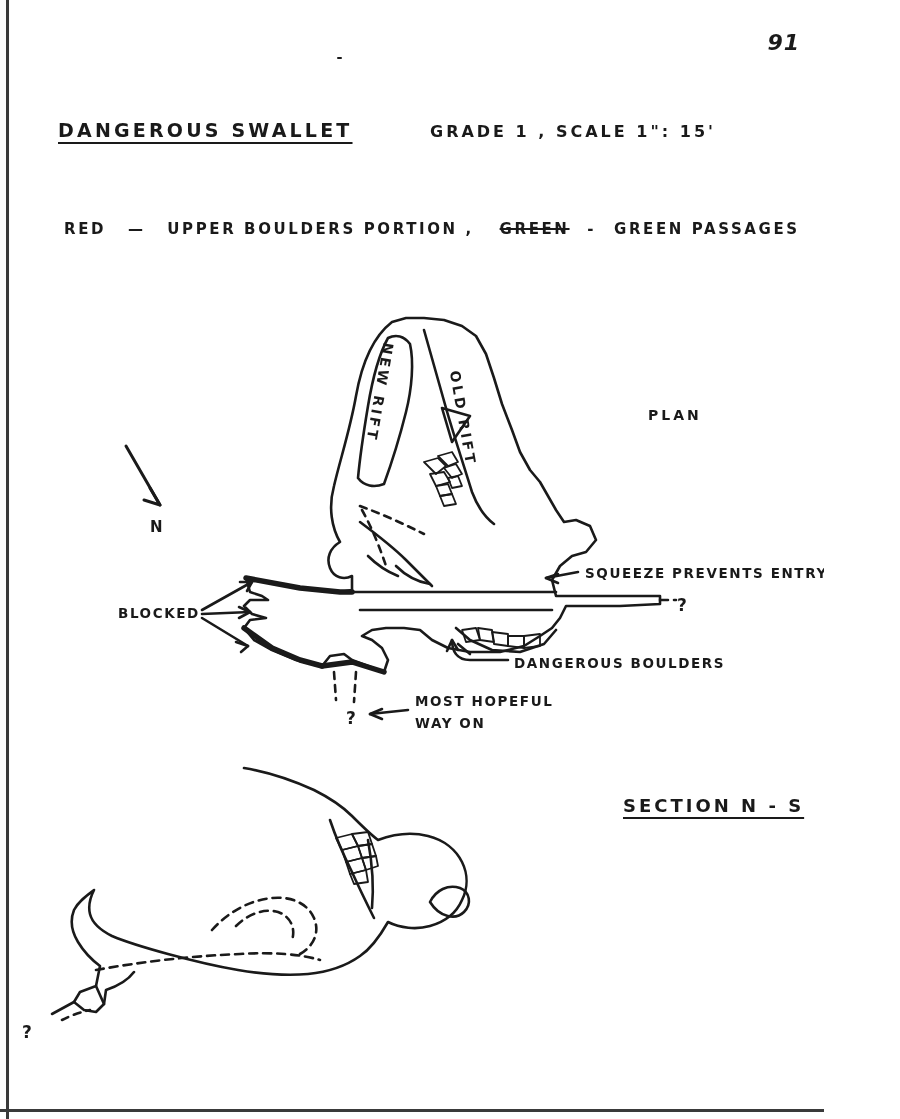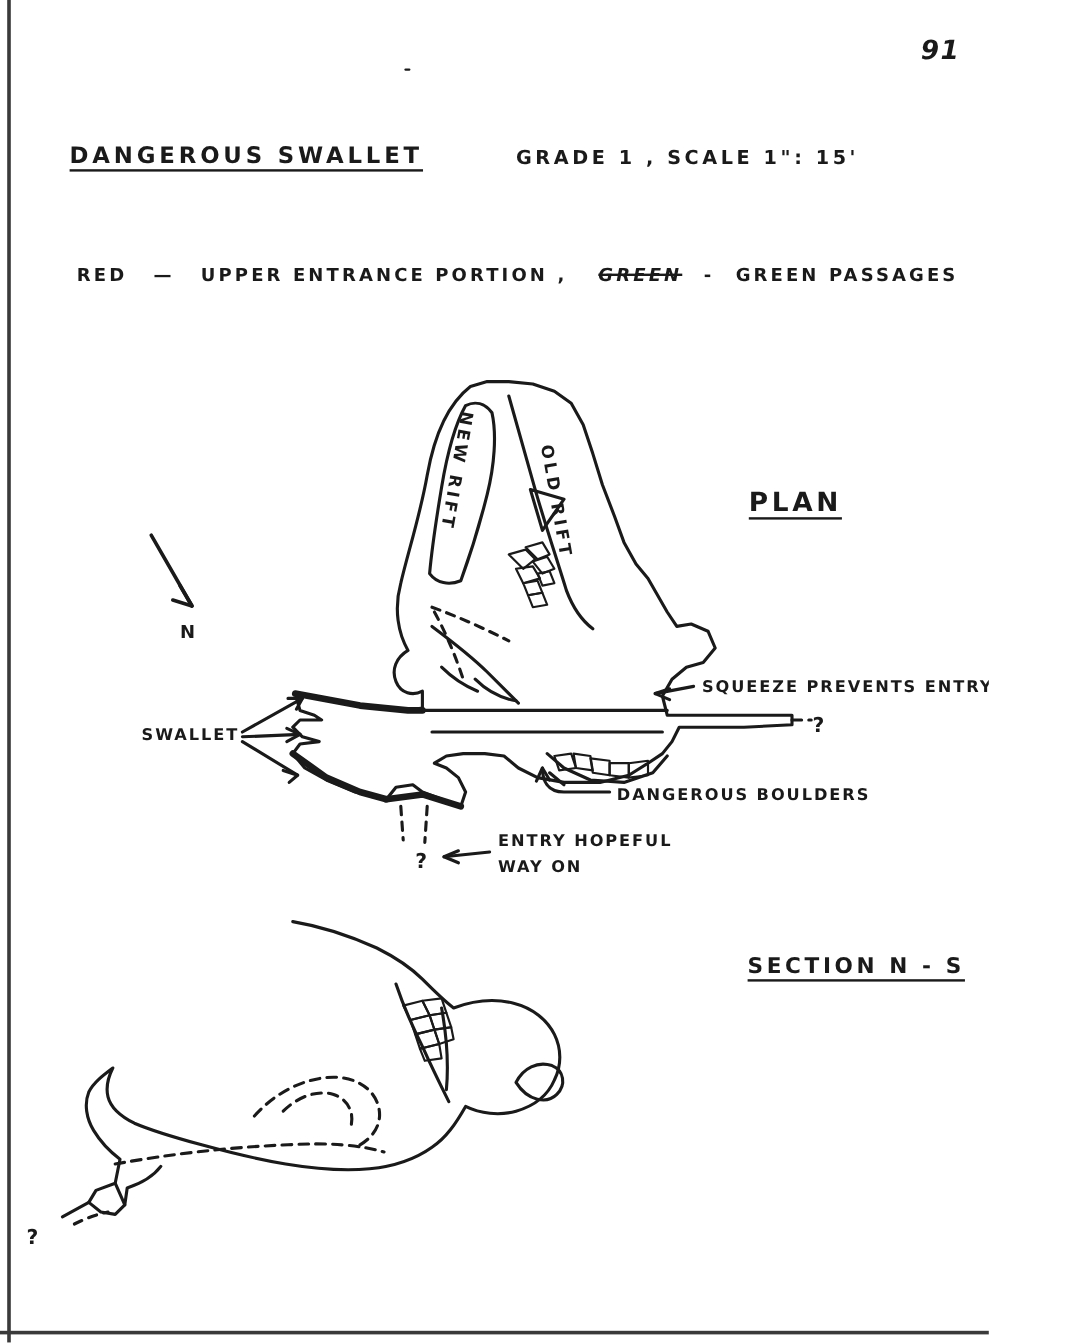--- a/index.html
+++ b/index.html
@@ -61,29 +61,27 @@
     position: absolute;
     left: 60px;
     top: 268px;
     font-size: 15px;
     letter-spacing: 2.6px;
     white-space: nowrap;
   }
   .legend-strike {
     text-decoration: line-through;
     text-decoration-thickness: 2px;
-    font-style: italic;
   }
   .plan-label {
     position: absolute;
-    left: 624px;
+    left: 648px;
     top: 407px;
-    font-size: 22px;
+    font-size: 14px;
     letter-spacing: 3px;
-    text-decoration: underline;
     text-underline-offset: 5px;
     text-decoration-thickness: 2px;
   }
   .section-label {
     position: absolute;
     left: 623px;
     top: 795px;
     font-size: 18px;
     letter-spacing: 3px;
     text-decoration: underline;
@@ -135,35 +133,35 @@
 
   <div class="hand page-number">91</div>
 
   <div class="hand title">DANGEROUS  SWALLET</div>
 
   <div class="hand grade">GRADE 1  ,  SCALE  1": 15'</div>
 
   <div class="hand legend-line1">
     <span>RED</span>
     <span style="padding:0 14px;">—</span>
-    <span>UPPER ENTRANCE PORTION  ,</span>
+    <span>UPPER BOULDERS PORTION  ,</span>
     <span class="legend-strike" style="padding-left:18px;">GREEN</span>
     <span style="padding:0 10px;">-</span>
     <span>GREEN PASSAGES</span>
   </div>
 
 
   <div class="hand plan-label">PLAN</div>
   <div class="hand section-label">SECTION   N - S</div>
 
   <div class="hand annot north" style="left:150px; top:518px;">N</div>
-  <div class="hand annot" style="left:118px; top:605px;">SWALLET</div>
+  <div class="hand annot" style="left:118px; top:605px;">BLOCKED</div>
   <div class="hand annot" style="left:585px; top:565px;">SQUEEZE  PREVENTS  ENTRY</div>
   <div class="hand annot" style="left:514px; top:655px;">DANGEROUS  BOULDERS</div>
-  <div class="hand annot" style="left:415px; top:693px;">ENTRY HOPEFUL</div>
+  <div class="hand annot" style="left:415px; top:693px;">MOST HOPEFUL</div>
   <div class="hand annot" style="left:415px; top:715px;">WAY ON</div>
   <div class="hand qmark" style="left:677px; top:595px;">?</div>
   <div class="hand qmark" style="left:346px; top:708px;">?</div>
   <div class="hand qmark" style="left:22px; top:1022px;">?</div>
 
   <div class="hand vlabel" style="left:372px; top:342px; transform:rotate(10deg);">NEW RIFT</div>
   <div class="hand vlabel" style="left:455px; top:370px; transform:rotate(-10deg);">OLD RIFT</div>
 
   <svg class="drawing" viewBox="0 0 900 1119">
     <g fill="none" stroke="#1a1a1a" stroke-width="2.6" stroke-linecap="round" stroke-linejoin="round">

